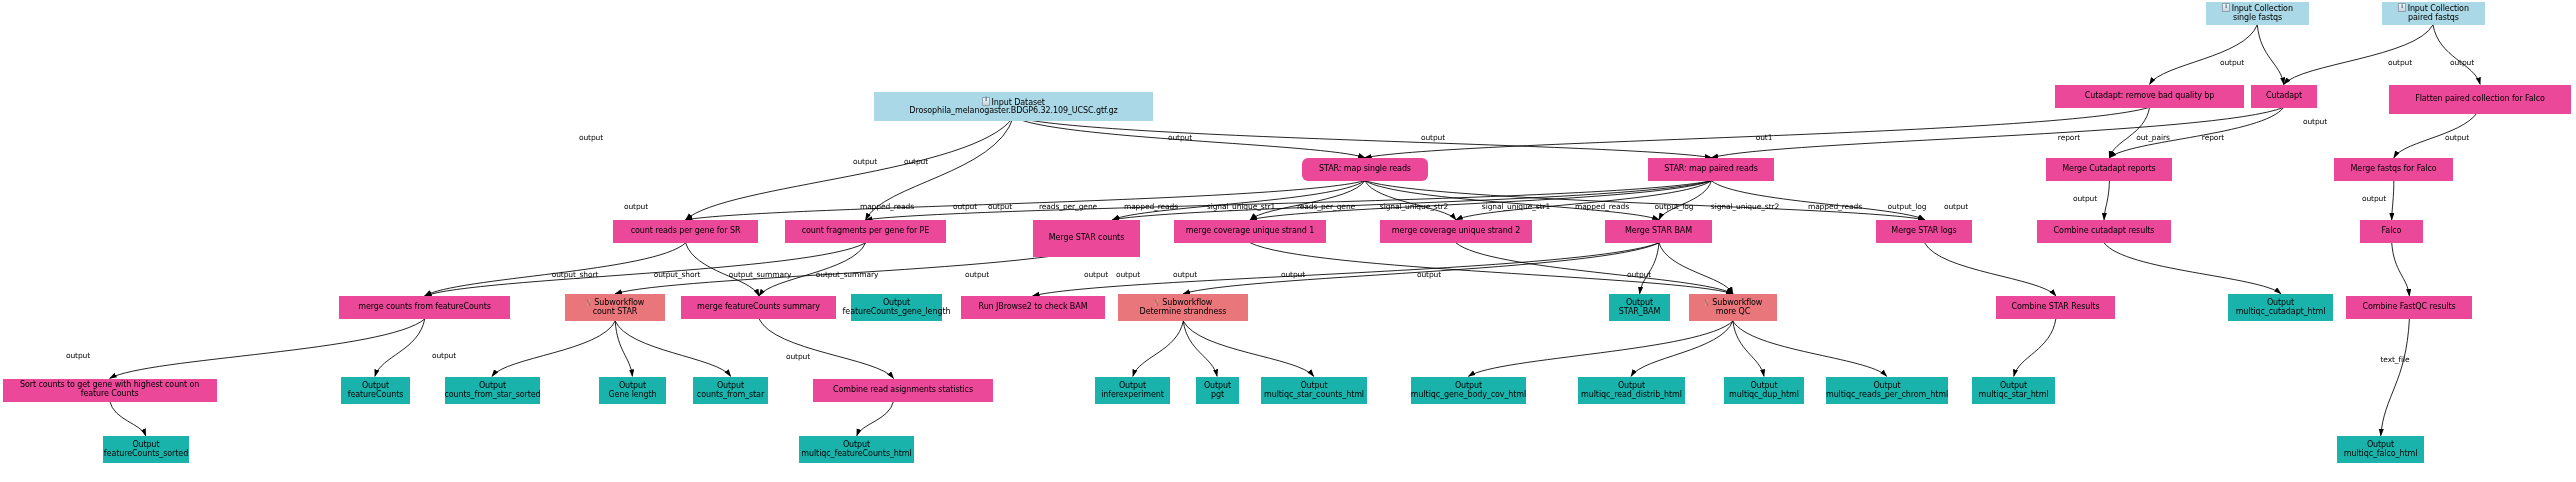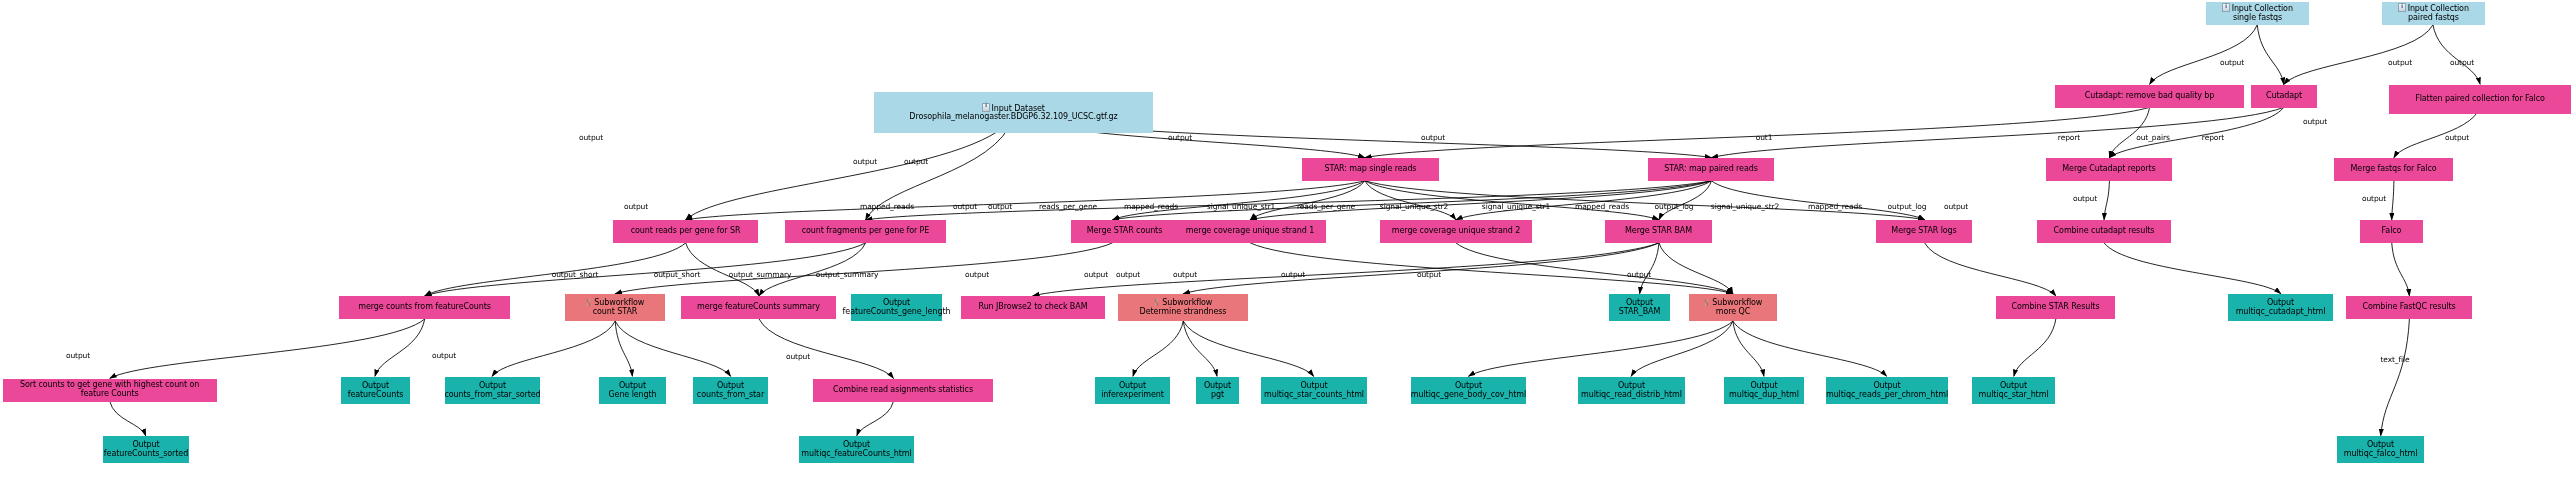--- a/index.html
+++ b/index.html
@@ -91,57 +91,57 @@
         <path d="M3235,599 C3212.2,655.65 3067.8,665.95 3045,702"></path>
         <path d="M3235,599 C3241.96,655.65 3286.04,665.95 3293,702"></path>
         <path d="M3235,599 C3269.44,655.65 3487.56,665.95 3522,702"></path>
         <path d="M3838,595 C3828.58,653.85 3768.92,664.55 3759.5,702"></path>
         <path d="M3928,453 C3967.6,505.25 4218.4,514.75 4258,548"></path>
         <path d="M4465,453 C4468.96,507.45 4494.04,517.35 4498,552"></path>
         <path d="M4498,595 C4491.58,714.9 4450.92,736.7 4444.5,813"></path>
       </g>
   </svg>
   <div id="nodes">
-      <div class="node n-input" style="left: 874px; top: 92px; width: 279px; height: 41px;">
+      <div class="node n-input" style="left: 874px; top: 92px; width: 279px; height: 29px;">
         <div class="lbl"><span class="ico"></span><span>Input Dataset</span><br><span>Drosophila_melanogaster.BDGP6.32.109_UCSC.gtf.gz</span></div>
       </div>
       <div class="node n-input" style="left: 2206px; top: 2.1px; width: 103px; height: 22.5px;">
         <div class="lbl"><span class="ico"></span><span>Input Collection</span><br><span>single fastqs</span></div>
       </div>
       <div class="node n-input" style="left: 2382px; top: 2.1px; width: 103px; height: 22.5px;">
         <div class="lbl"><span class="ico"></span><span>Input Collection</span><br><span>paired fastqs</span></div>
       </div>
       <div class="node n-tool" style="left: 2055px; top: 85px; width: 189px; height: 22.5px;">
         <div class="lbl"><span>Cutadapt: remove bad quality bp</span></div>
       </div>
       <div class="node n-tool" style="left: 2251px; top: 85px; width: 66px; height: 22.5px;">
         <div class="lbl"><span>Cutadapt</span></div>
       </div>
       <div class="node n-tool" style="left: 2389px; top: 85px; width: 182px; height: 29px;">
         <div class="lbl"><span>Flatten paired collection for Falco</span></div>
       </div>
-      <div class="node n-tool" style="left: 1302px; top: 158px; width: 137px; height: 22.5px;">
+      <div class="node n-tool" style="left: 1302px; top: 158px; width: 126px; height: 22.5px; border-radius: 6px;">
         <div class="lbl"><span>STAR: map single reads</span></div>
       </div>
       <div class="node n-tool" style="left: 1648px; top: 158px; width: 126px; height: 22.5px;">
         <div class="lbl"><span>STAR: map paired reads</span></div>
       </div>
       <div class="node n-tool" style="left: 2046px; top: 158px; width: 126px; height: 22.5px;">
         <div class="lbl"><span>Merge Cutadapt reports</span></div>
       </div>
       <div class="node n-tool" style="left: 2334px; top: 158px; width: 119px; height: 22.5px;">
         <div class="lbl"><span>Merge fastqs for Falco</span></div>
       </div>
       <div class="node n-tool" style="left: 613px; top: 220px; width: 145px; height: 22.5px;">
         <div class="lbl"><span>count reads per gene for SR</span></div>
       </div>
       <div class="node n-tool" style="left: 785px; top: 220px; width: 161px; height: 22.5px;">
         <div class="lbl"><span>count fragments per gene for PE</span></div>
       </div>
-      <div class="node n-tool" style="left: 1071px; top: 220px; width: 107px; height: 23px;">
+      <div class="node n-tool" style="left: 1033px; top: 220px; width: 107px; height: 37px;">
         <div class="lbl"><span>Merge STAR counts</span></div>
       </div>
       <div class="node n-tool" style="left: 1174px; top: 220px; width: 152px; height: 22.5px;">
         <div class="lbl"><span>merge coverage unique strand 1</span></div>
       </div>
       <div class="node n-tool" style="left: 1380px; top: 220px; width: 152px; height: 22.5px;">
         <div class="lbl"><span>merge coverage unique strand 2</span></div>
       </div>
       <div class="node n-tool" style="left: 1605px; top: 220px; width: 107px; height: 22.5px;">
         <div class="lbl"><span>Merge STAR BAM</span></div>

